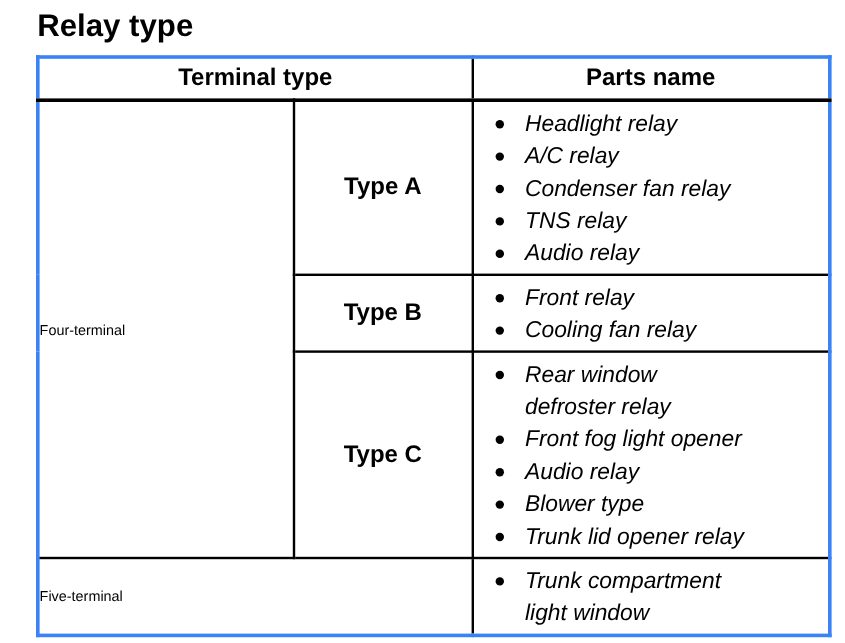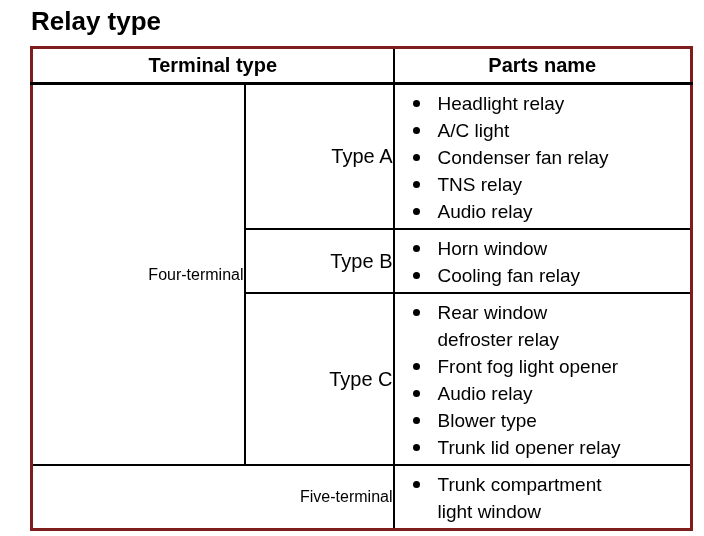--- a/index.html
+++ b/index.html
@@ -27,56 +27,57 @@
     color: #000000;
     letter-spacing: 0px;
   }
   table.relay-table {
     position: absolute;
     left: 30px;
     top: 46px;
     width: 660px;
     border-collapse: collapse;
     table-layout: fixed;
-    border: 3px solid #7f1d1d;
+    border: 3px solid #3b82f6;
   }
   table.relay-table th,
   table.relay-table td {
     border: 2px solid #000000;
     padding: 0;
   }
   table.relay-table th {
     height: 33px;
     font-size: 20px;
     font-weight: 700;
     text-align: center;
     vertical-align: middle;
     border-bottom: 3px solid #000000;
   }
   td.terminal-cell {
-    font-size: 16px;
+    font-size: 12px;
     font-weight: 400;
-    text-align: right;
+    text-align: left;
     vertical-align: middle;
     padding-left: 8px;
   }
   td.type-cell {
     font-size: 20px;
-    font-weight: 400;
-    text-align: right;
+    font-weight: 700;
+    text-align: center;
     vertical-align: middle;
     margin-left: 24px;
   }
   td.parts-cell {
     vertical-align: top;
   }
   ul.parts-list {
     margin: 0;
     padding: 5px 4px 3px 18px;
     list-style: none;
+    font-style: italic;
   }
   ul.parts-list li {
     position: relative;
     padding-left: 25px;
     font-size: 19px;
     line-height: 27px;
     white-space: pre-line;
   }
   ul.parts-list li::before {
     content: "";
@@ -112,32 +113,32 @@
         <th>Parts name</th>
       </tr>
     </thead>
     <tbody>
       <tr class="h-a">
         <td rowspan="3" class="terminal-cell">Four-terminal</td>
         <td class="type-cell">Type A</td>
         <td class="parts-cell">
           <ul class="parts-list">
             <li>Headlight relay</li>
-            <li>A/C light</li>
+            <li>A/C relay</li>
             <li>Condenser fan relay</li>
             <li>TNS relay</li>
             <li>Audio relay</li>
           </ul>
         </td>
       </tr>
       <tr class="h-b">
         <td class="type-cell">Type B</td>
         <td class="parts-cell">
           <ul class="parts-list">
-            <li>Horn window</li>
+            <li>Front relay</li>
             <li>Cooling fan relay</li>
           </ul>
         </td>
       </tr>
       <tr class="h-c">
         <td class="type-cell">Type C</td>
         <td class="parts-cell">
           <ul class="parts-list">
             <li>Rear window
 defroster relay</li>

